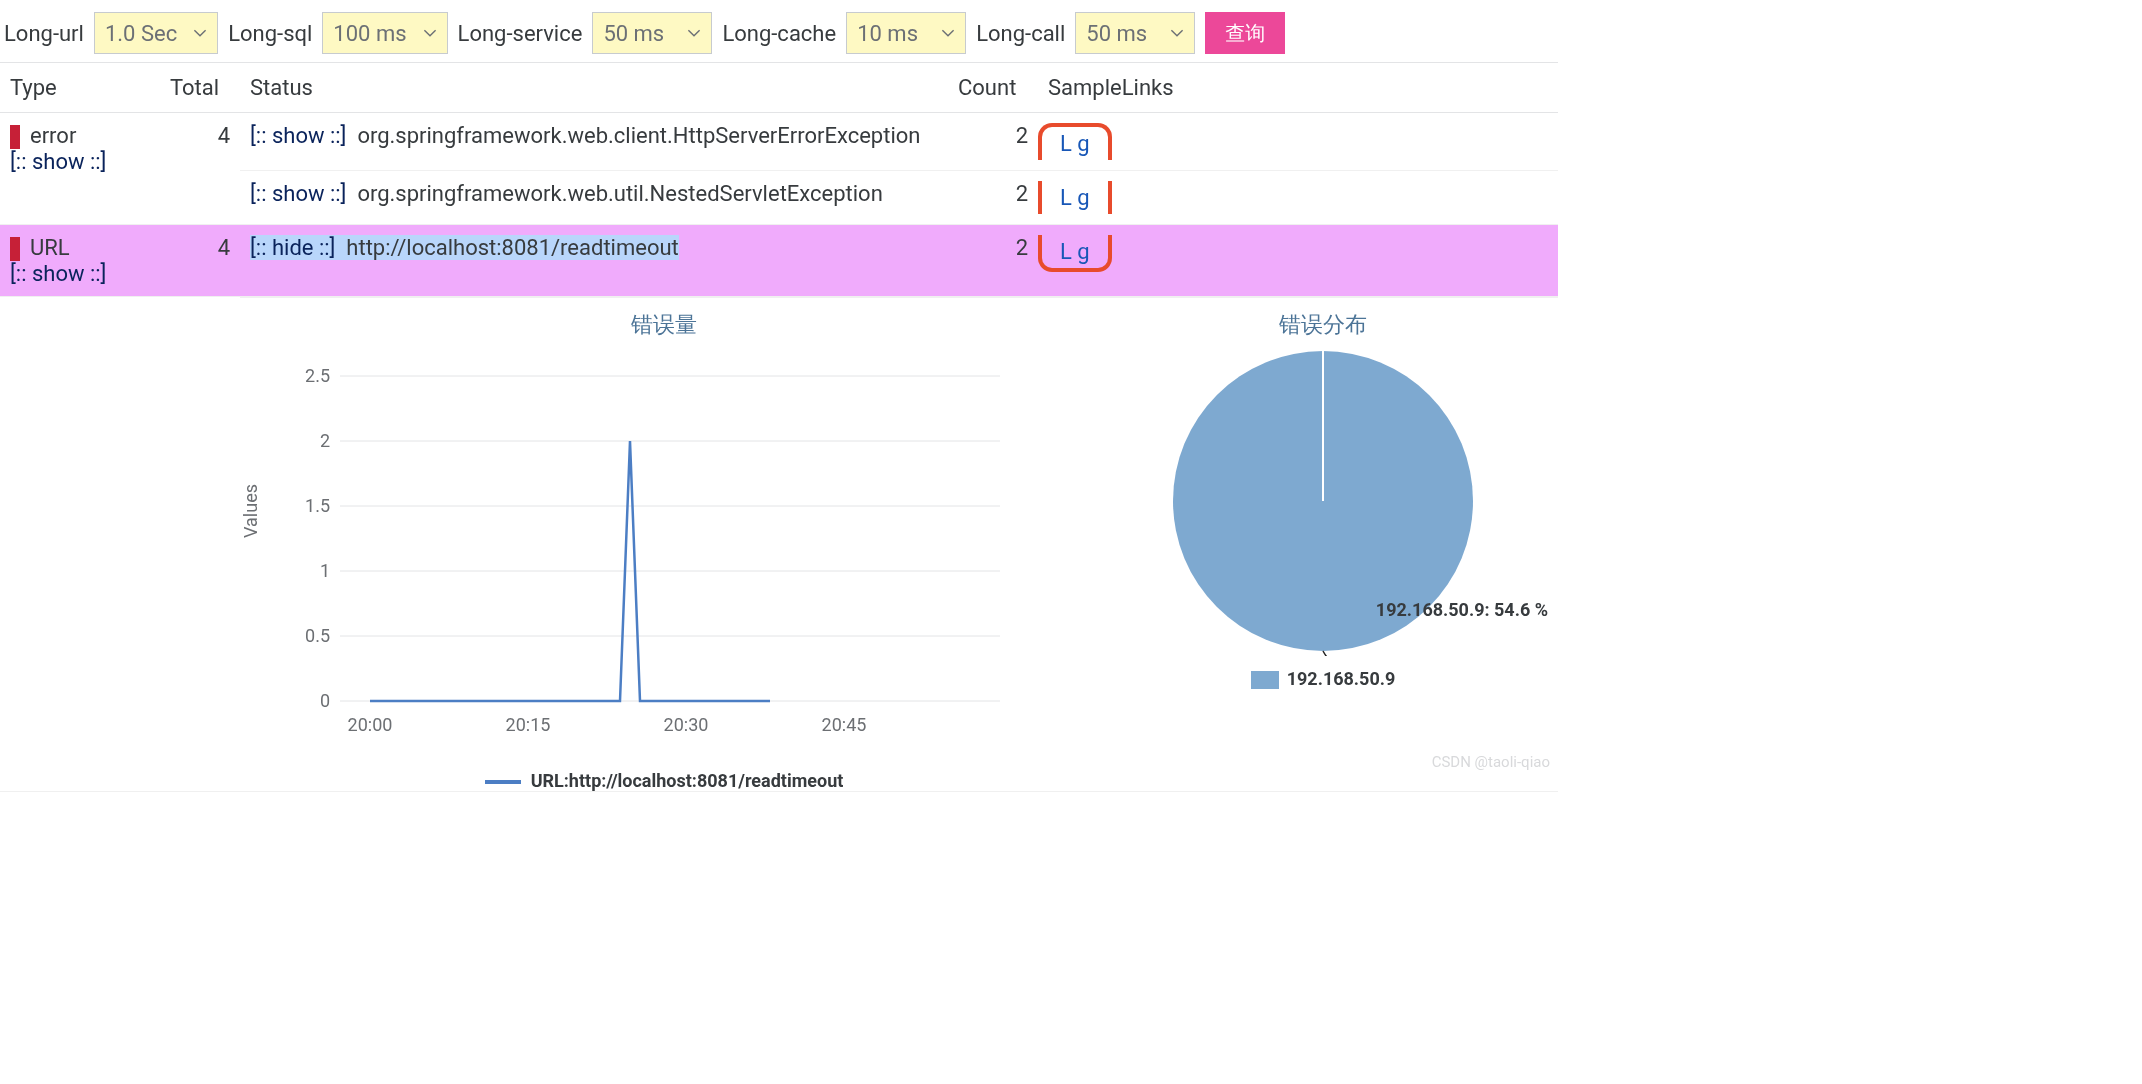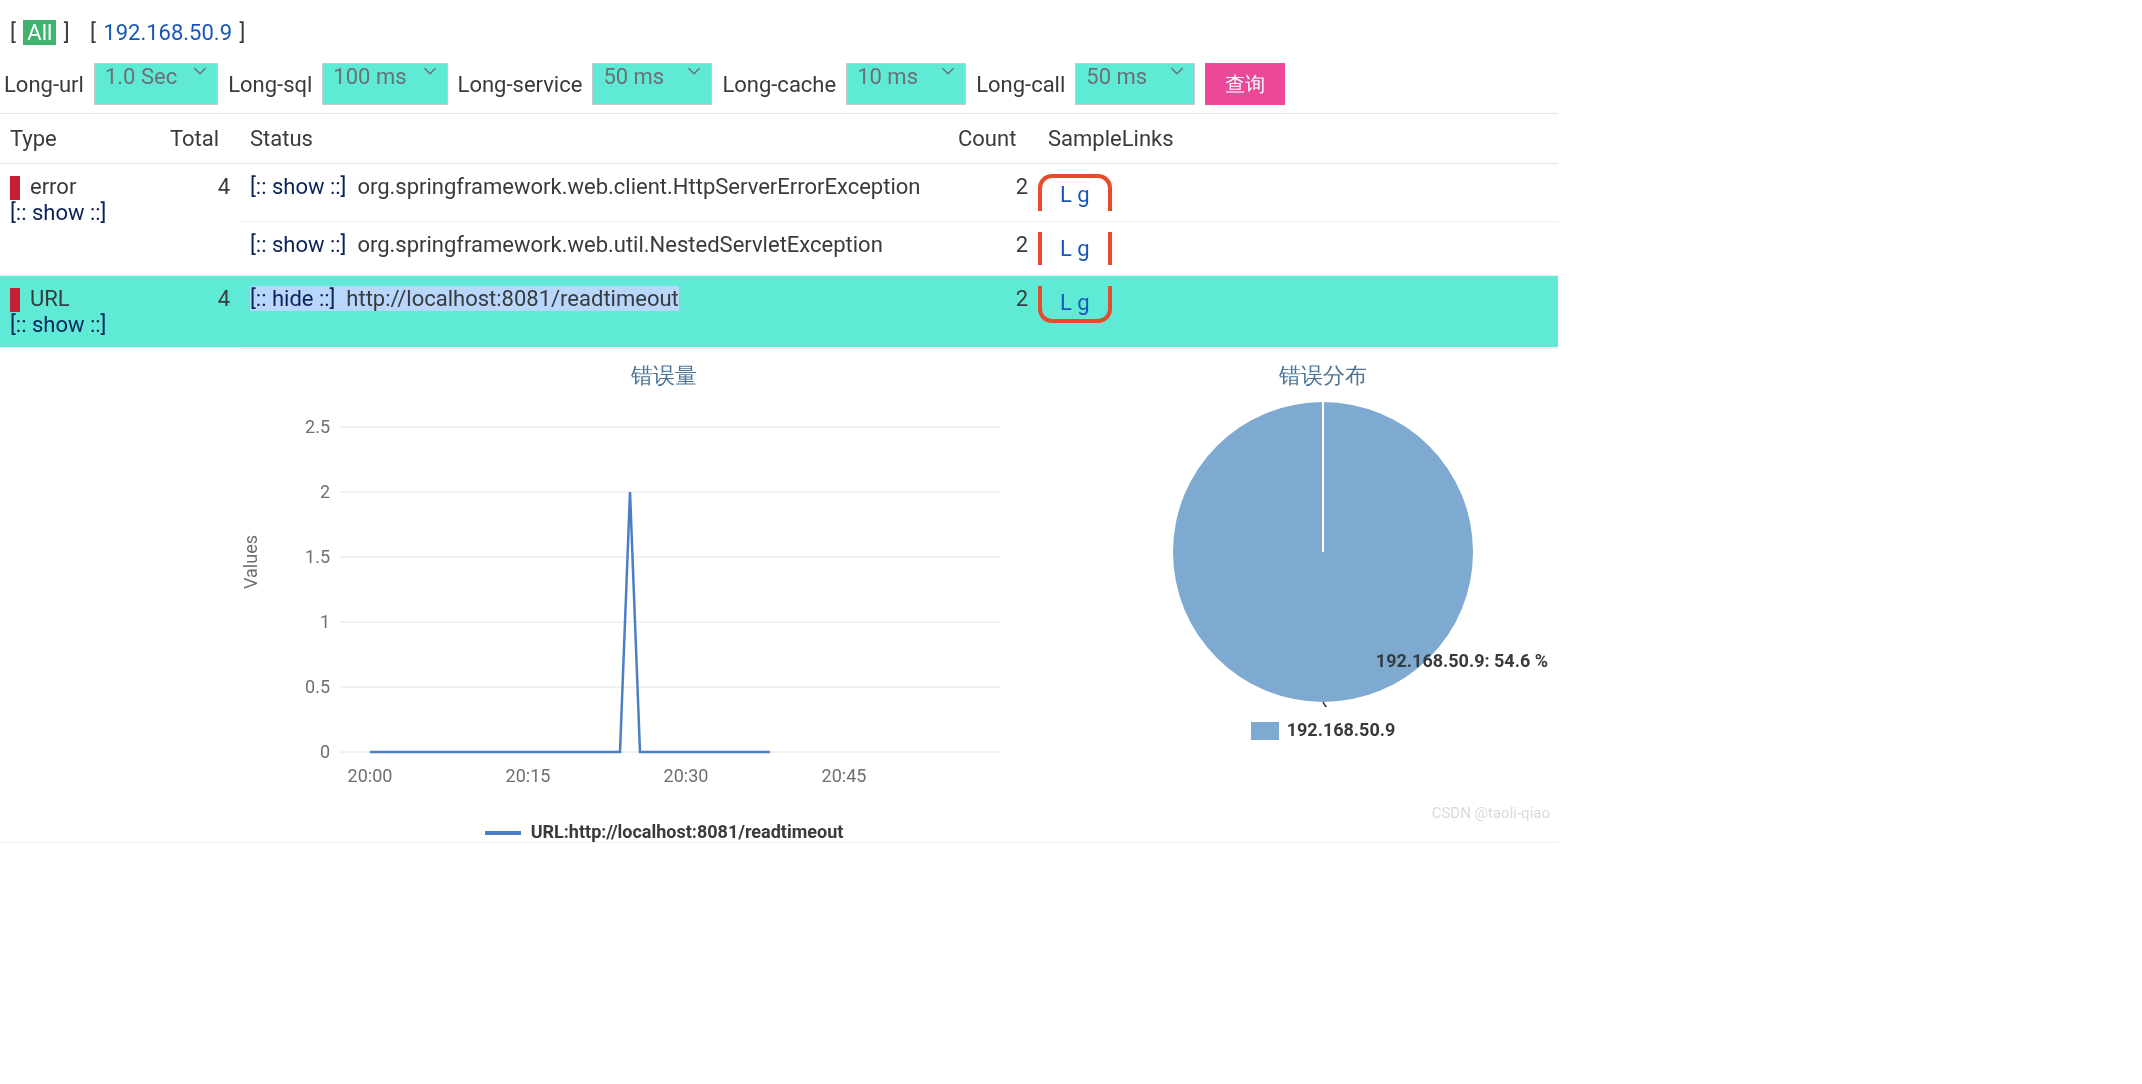--- a/index.html
+++ b/index.html
@@ -5,21 +5,21 @@
     * { margin:0; padding:0; box-sizing:border-box; }
     body { font-family:-apple-system,BlinkMacSystemFont,"Segoe UI",Roboto,"Helvetica Neue",Arial,sans-serif; font-size:20px; color:#373B3E; background:#fff; width:2142px; }
     .crop { width:1558px; overflow:hidden; transform-origin:top left; }
     .topbar { height:10px; background:#fff; padding:4px 6px; font-size:20px; color:#e5e5e5; }
     .breadcrumb { padding:10px 8px 16px 8px; font-size:22px; }
     .breadcrumb .bracket { color:#373B3E; margin:0 2px; }
     .all-pill { background:#40B46C; color:#fff; padding:0 4px; }
     .ip-link { color:#1857B7; }
     .filter-row { display:flex; align-items:center; gap:10px; padding:2px 4px 8px 4px; flex-wrap:wrap; font-size:22px; }
     .filter-label { color:#373B3E; }
-    .select { display:inline-flex; align-items:flex-start; justify-content:space-between; border:1px solid #C7CBCF; height:42px; padding:0 10px; min-width:120px; color:#6C7075; background:#5eead4; }
+    .select { display:inline-flex; align-items:center; justify-content:space-between; border:1px solid #C7CBCF; height:42px; padding:0 10px; min-width:120px; color:#6C7075; background:#fef9c3; }
     .select .chev { margin-left:16px; }
     .select .chev svg { width:14px; height:14px; display:block; }
     .btn-query { background:#ec4899; color:#fff; border:none; height:42px; padding:0 20px; font-size:20px; }
     table.main { width:100%; border-collapse:collapse; border-top:1px solid #E3E4E6; font-size:22px; }
     table.main th { text-align:left; font-weight:400; padding:12px 10px; border-bottom:1px solid #E3E4E6; }
     table.main td { padding:10px 10px; border-bottom:1px solid #F0F0F0; vertical-align:top; }
     .th-type { width:160px; }
     .th-total { width:80px; text-align:right; }
     .th-status { }
     .th-count { width:90px; text-align:right; }
@@ -45,25 +45,20 @@
     .pie-callout { text-align:right; font-size:18px; font-weight:700; margin-top:-62px; padding-right:0px; }
     .watermark { position:absolute; right:8px; bottom:20px; font-size:15px; color:#D8D9DB; }
   </style>
 </head>
 <body>
 
 <div class="crop">
 
 <div class="topbar"></div>
 
-<div class="breadcrumb">
-  <span class="bracket">[ </span><span class="all-pill">All</span><span class="bracket"> ]</span>
-  &nbsp;
-  <span class="bracket">[ </span><span class="ip-link">192.168.50.9</span><span class="bracket"> ]</span>
-</div>
 
 <div class="filter-row">
   <span class="filter-label">Long-url</span>
   <span class="select">
         <span>1.0 Sec</span>
         <span class="chev">
           <svg viewBox="0 0 10 10">
             <path d="M1 3 L5 7 L9 3" fill="none" stroke="#6C7075" stroke-width="1"></path>
           </svg>
         </span>
@@ -142,21 +137,21 @@
         <span>org.springframework.web.util.NestedServletException</span>
       </td>
       <td class="td-right">2</td>
       <td>
         <span class="sample-box mid">
           <span class="link">L</span>
           <span class="link">g</span>
         </span>
       </td>
     </tr>
-    <tr style="background:#5eead4;">
+    <tr style="background:#f0abfc;">
       <td>
         <span class="bar"></span><span>URL</span><br>
         <span class="link show-link">[:: show ::]</span>
       </td>
       <td class="td-right">4</td>
       <td>
         <span class="hl"><span class="link show-link">[:: hide ::]</span>&nbsp;
         <span>http://localhost:8081/readtimeout</span></span>
       </td>
       <td class="td-right">2</td>

